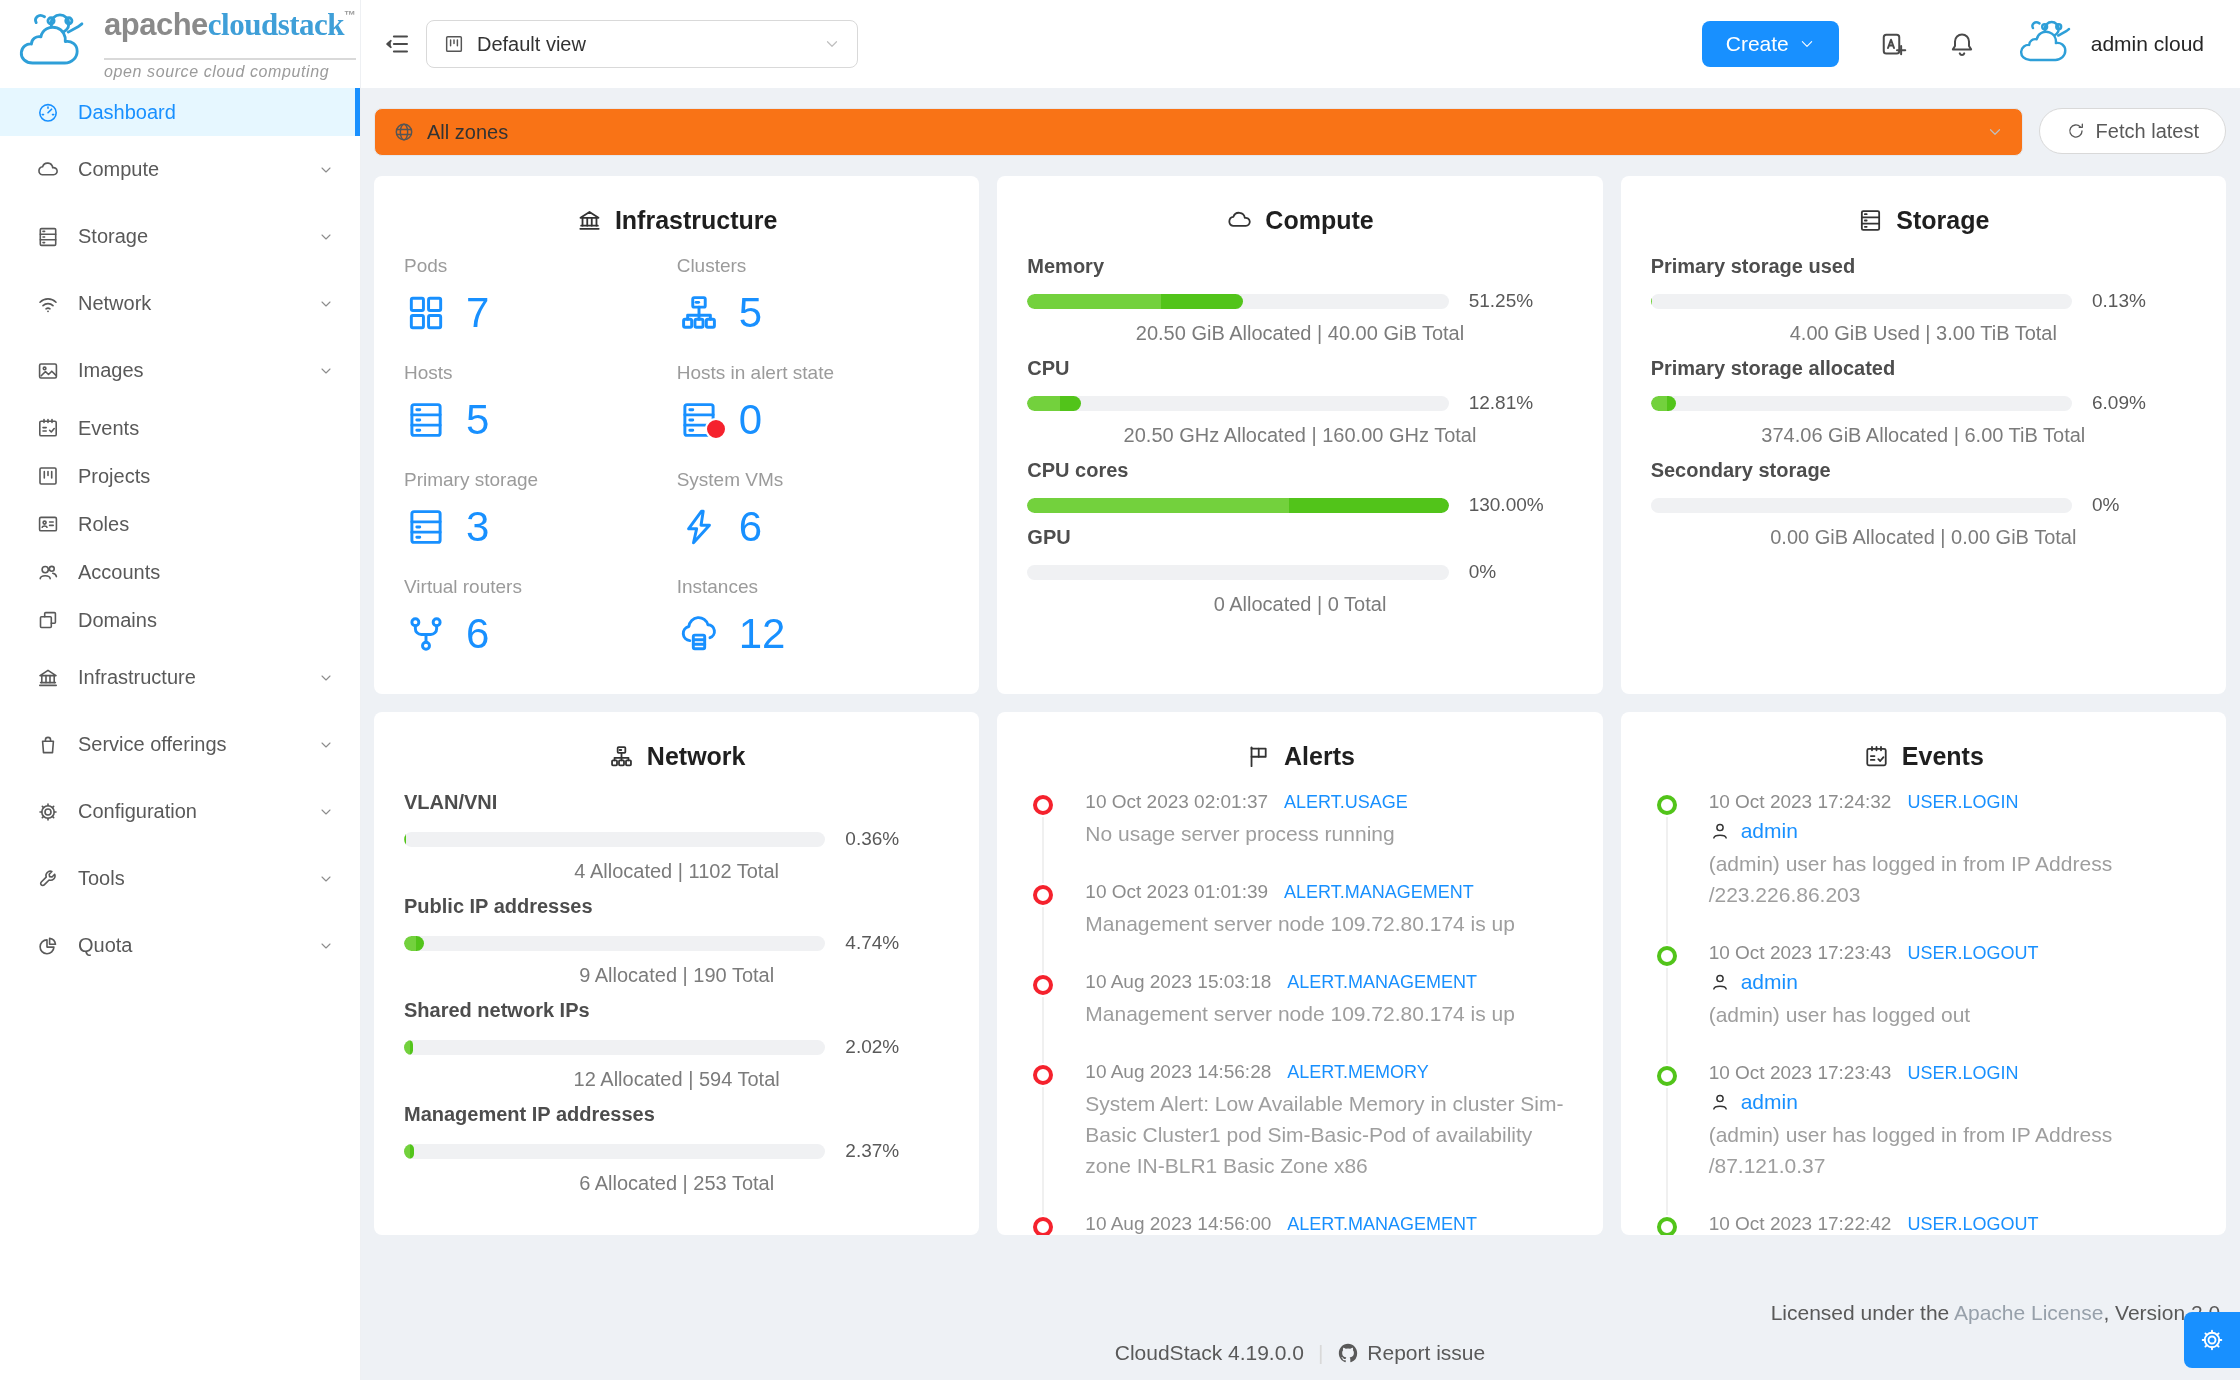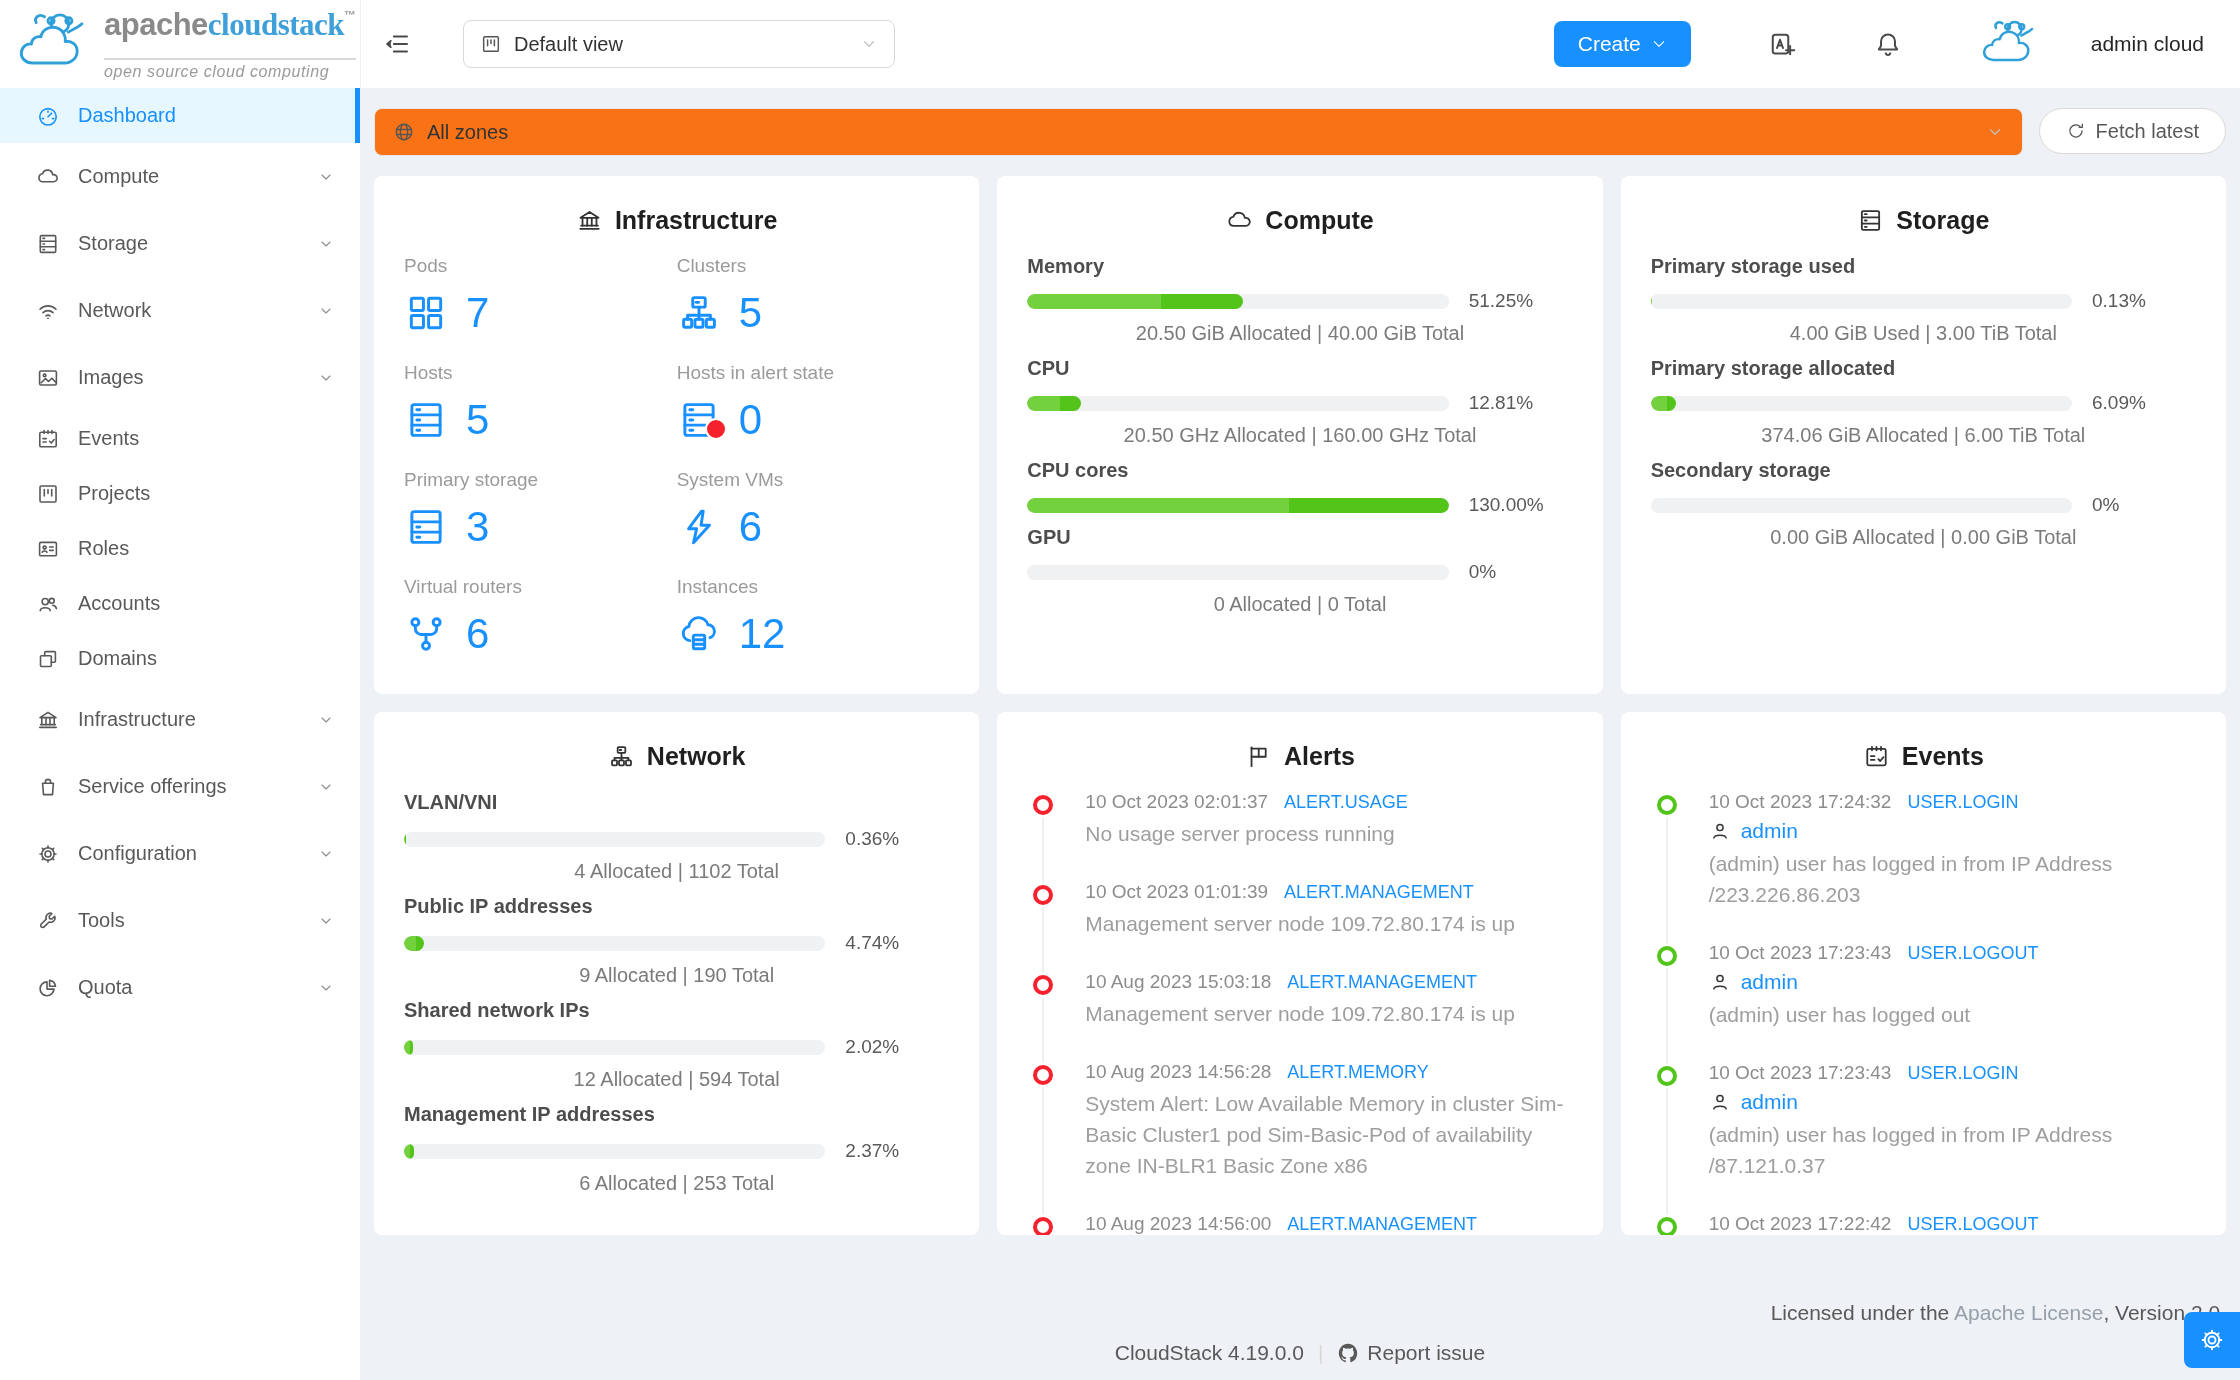--- a/index.html
+++ b/index.html
@@ -14,29 +14,29 @@
   
   .sidebar{position:absolute;left:0;top:0;width:360px;height:1380px;background:#fff;border-right:1px solid #eef0f3;z-index:3;}
   .logo{height:88px;display:flex;align-items:center;padding-left:12px;gap:8px;}
   .logo-text{line-height:1;}
   .logo-title{font-size:31px;font-weight:bold;letter-spacing:-0.5px;}
   .logo-title .g{color:#8a8a8a;}
   .logo-title .b{color:#3f9fd8;font-family:Liberation Serif, serif;}
   .logo-title .tm{font-size:12px;color:#9b9b9b;vertical-align:top;}
   .logo-sub{font-size:16px;color:#9b9b9b;border-top:2px solid #d9d9d9;margin-top:18px;padding-top:4px;letter-spacing:0.6px;font-style:italic;}
   .menu{margin-top:0;}
-  .mi{display:flex;align-items:center;height:55px;padding-left:36px;color:#595959;font-size:20px;cursor:pointer;position:relative;}
+  .mi{display:flex;align-items:center;height:48px;padding-left:36px;color:#595959;font-size:20px;cursor:pointer;position:relative;}
   .mi.group{height:67px;}
   .mi .ic{width:24px;height:24px;margin-right:18px;flex:0 0 auto;color:#595959;}
   .mi .chev{position:absolute;right:26px;color:#8c8c8c;width:16px;height:16px;}
   .mi.sel{background:#e6f7ff;color:#1890ff;}
   .mi.sel .ic{color:#1890ff;}
   .mi.sel::after{content:"";position:absolute;right:0;top:0;bottom:0;width:5px;background:#1890ff;}
   
-  .header{position:absolute;left:360px;top:0;right:0;height:88px;background:#fff;display:flex;align-items:center;z-index:2;gap:37px;}
+  .header{position:absolute;left:360px;top:0;right:0;height:88px;background:#fff;display:flex;align-items:center;z-index:2;}
   .fold{width:30px;height:30px;color:#4a4a4a;margin:0 14px 0 22px;cursor:pointer;}
   .viewsel{width:398px;height:46px;border:1px solid #d9d9d9;border-radius:8px;display:flex;align-items:center;padding:0 16px;gap:12px;font-size:20px;color:#333;background:#fff;cursor:pointer;}
   .viewsel .pic{width:22px;height:22px;color:#555;}
   .viewsel .vchev{margin-left:auto;width:18px;height:18px;color:#bfbfbf;}
   .hspacer{flex:1;}
   .createbtn{height:46px;background:#1890ff;color:#fff;border:none;border-radius:8px;font-size:21px;display:flex;align-items:center;gap:10px;padding:16px 24px;cursor:pointer;font-family:inherit;}
   .createbtn .cchev{width:16px;height:16px;}
   .hicon{width:30px;height:30px;color:#4a4a4a;cursor:pointer;}
   .translate{margin-left:40px;}
   .bell{margin-left:38px;}

